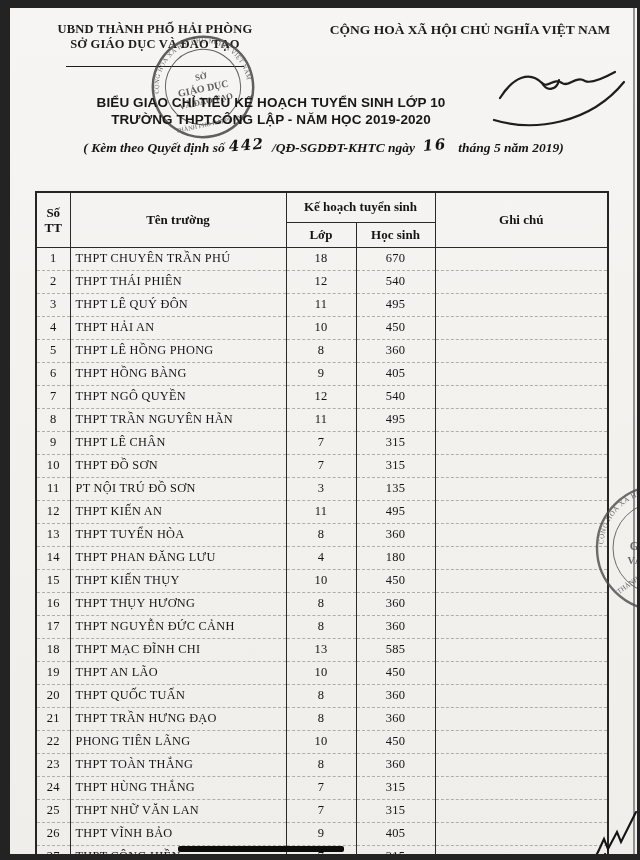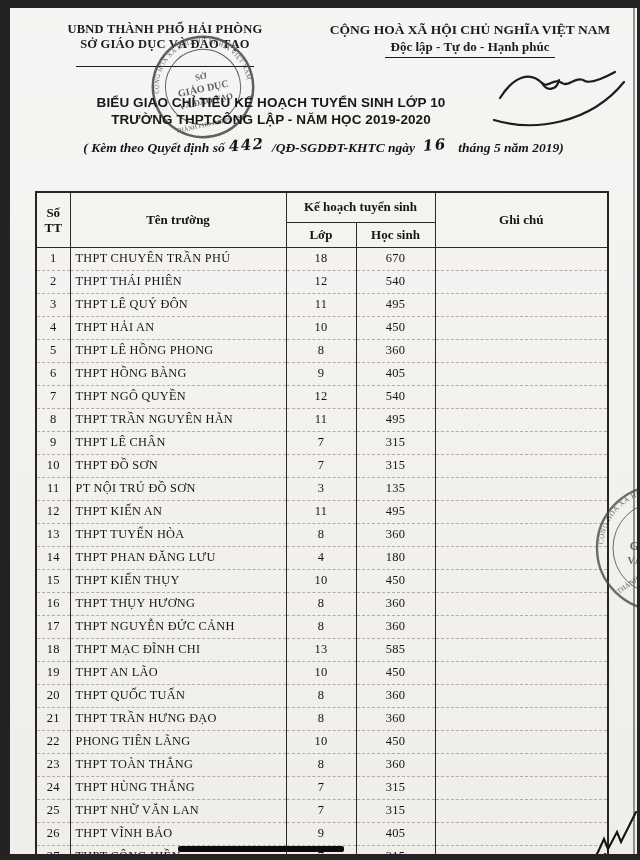--- a/index.html
+++ b/index.html
@@ -7,21 +7,21 @@
   body { background:#232323; position:relative; font-family:"Liberation Serif", serif; }
 
   .paper {
     position:absolute; left:10px; top:8px; width:627px; height:846px;
     background:linear-gradient(180deg,#f6f5f3 0%, #f2f1ee 55%, #efeeeb 100%);
     overflow:hidden; color:#1c1c1c;
   }
   .right-edge-line { position:absolute; right:2px; top:0; width:2px; height:100%; background:#55524e; opacity:.6; }
 
   
-  .hdr-left { position:absolute; left:10px; top:14px; width:290px; text-align:center;
+  .hdr-left { position:absolute; left:0; top:14px; width:290px; text-align:center;
               font-size:12.5px; font-weight:bold; letter-spacing:.2px; }
   .hdr-left .l1 { font-weight:600; }
   .hdr-left .l2 { margin-top:0; display:inline-block; border-bottom:1.5px solid #1c1c1c; padding:0 4px 14px;text-align:right; }
   .hdr-right { position:absolute; left:300px; top:14px; width:320px; text-align:center;
                font-size:13.5px; font-weight:bold; }
   .hdr-right .l2 { font-size:13px; margin-top:1px; display:inline-block; border-bottom:1.5px solid #1c1c1c; padding:0 6px 2px; }
 
   
   .title { position:absolute; left:0; top:86px; width:522px; text-align:center;
            font-family:"Liberation Sans", sans-serif; font-weight:bold; font-size:13.5px;
@@ -68,21 +68,20 @@
 <div class="paper">
   <div class="right-edge-line"></div>
 
   <div class="hdr-left">
     <div class="l1">UBND THÀNH PHỐ HẢI PHÒNG</div>
     <div><span class="l2">SỞ GIÁO DỤC VÀ ĐÀO TẠO</span></div>
   </div>
 
   <div class="hdr-right">
     <div class="l1">CỘNG HOÀ XÃ HỘI CHỦ NGHĨA VIỆT NAM</div>
-    <div><span class="l2">Độc lập - Tự do - Hạnh phúc</span></div>
   </div>
 
   <svg class="stamp-main" viewBox="0 0 110 110">
     <circle cx="55" cy="55" r="52" fill="none" stroke="#464646" stroke-width="2.6"></circle>
     <circle cx="55" cy="55" r="39" fill="none" stroke="#464646" stroke-width="1"></circle>
     <defs>
         <path id="rimTop" d="M9 55 A46 46 0 0 1 101 55"></path>
       </defs>
     <text class="stamp-text" font-size="6.6" letter-spacing="0.4">
       <textPath href="#rimTop" startOffset="2%">CỘNG HOÀ XÃ HỘI CHỦ NGHĨA VIỆT NAM</textPath>

